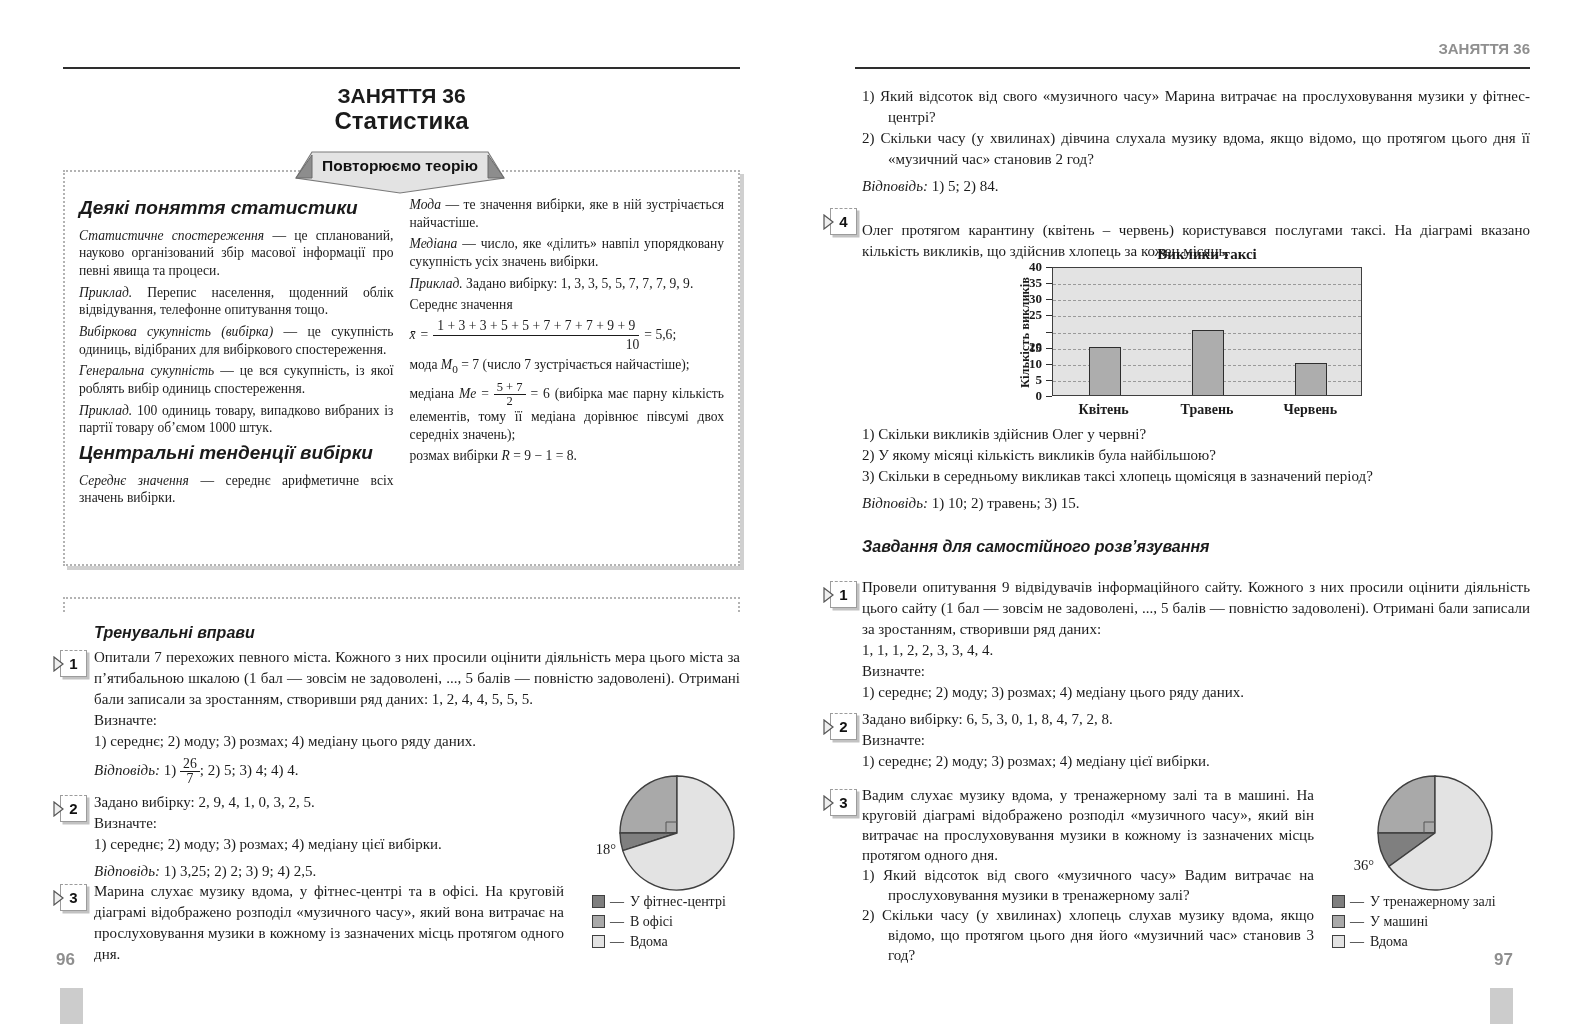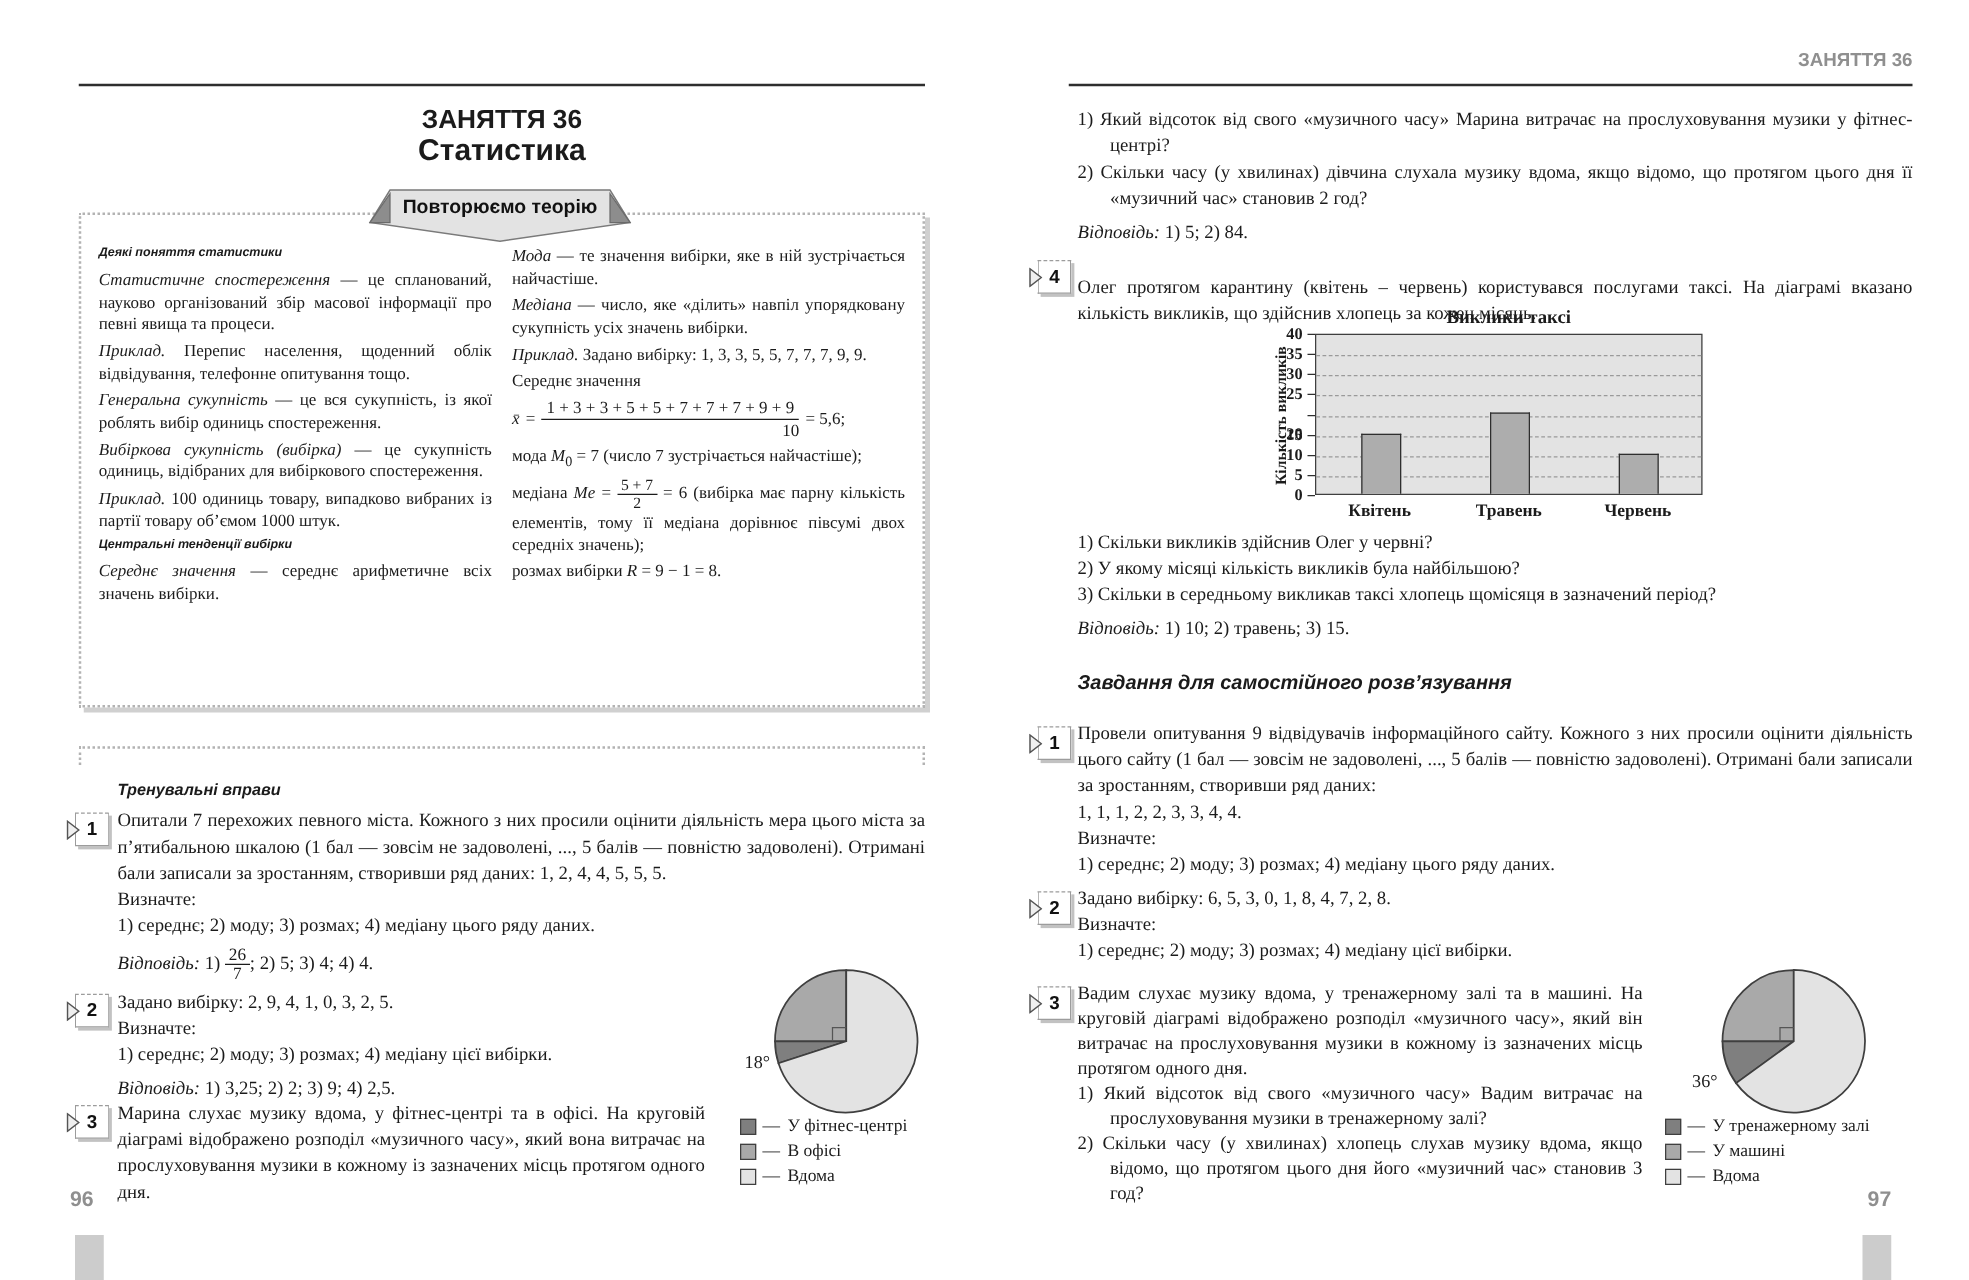--- a/index.html
+++ b/index.html
@@ -20,33 +20,33 @@
   .banner svg{position:absolute;left:0;top:0}
   .bmain{fill:#e3e3e3;stroke:#7a7a7a;stroke-width:1.2}
   .bfold{fill:#8d8d8d;stroke:#6a6a6a;stroke-width:1}
   .btext{position:absolute;left:0;top:9px;width:100%;text-align:center;
          font-family:"Liberation Sans",sans-serif;font-weight:700;font-size:15.5px;color:#111}
   
   .theory-box{position:absolute;border:2px dotted #b3b3b3;box-shadow:4px 4px 0 #d0d0d0;background:#fff;
               display:flex;gap:16px;padding:24px 14px 4px 14px;font-size:13.6px;line-height:1.3;overflow:hidden}
   .tcol{flex:1;text-align:justify}
   .tcol p{margin:0 0 4px}
-  .hsans{font-family:"Liberation Sans",sans-serif;font-style:italic;font-weight:700;font-size:10px;margin-bottom:6px !important;text-align:left}
+  .hsans{font-family:"Liberation Sans",sans-serif;font-style:italic;font-weight:700;font-size:19px;margin-bottom:6px !important;text-align:left}
   .lead{font-style:italic}
   .var{font-style:italic}
   .meanformula{display:flex;align-items:center;gap:5px;margin:2px 0 4px}
   .bigfrac{display:inline-block;text-align:right;line-height:1.15}
   .bigfrac .fn{display:block;border-bottom:1.2px solid #1b1b1b;padding:0 4px 1px}
   .bigfrac .fd{display:block;padding-top:1px}
   .frac{display:inline-block;text-align:center;vertical-align:middle;line-height:1.05;font-size:0.92em}
   .frac .fn{display:block;padding:0 3px}
   .frac .fd{display:block;border-top:1px solid #1b1b1b;padding:0 3px}
   
   .apply-line{position:absolute;border-top:2px dotted #b3b3b3;border-left:2px dotted #b3b3b3;border-right:2px dotted #b3b3b3}
-  .subhead{position:absolute;font-family:"Liberation Sans",sans-serif;font-style:italic;font-weight:700;font-size:13px}
+  .subhead{position:absolute;font-family:"Liberation Sans",sans-serif;font-style:italic;font-weight:700;font-size:16px}
   
   .exmark{position:absolute;width:27px;height:27px;background:#fff;border:1px solid #9c9c9c;border-top-style:dashed;
           box-shadow:2.5px 2.5px 0 #c2c2c2;display:flex;align-items:center;justify-content:center;
           font-family:"Liberation Sans",sans-serif;font-weight:700;font-size:15px;color:#111}
   .pennant{position:absolute;left:-8px;top:5px}
   .pennant polygon{fill:#efefef;stroke:#555;stroke-width:1.2}
   
   .extext{position:absolute;font-size:15px;line-height:21px;text-align:justify}
   .extext p{margin:0}
   .qitem{padding-left:26px;text-indent:-26px}
@@ -83,22 +83,22 @@
   <div class="abs lp-title" style="left:63px;top:82px;width:677px">
     <div class="t1">ЗАНЯТТЯ 36</div>
     <div class="t2">Статистика</div>
   </div>
 
   <div class="theory-box" style="left:63px;top:170px;width:677px;height:396px">
     <div class="tcol">
       <p class="hsans">Деякі поняття статистики</p>
       <p><span class="lead">Статистичне спостереження</span><span> — це спланований, науково організований збір масової інформації про певні явища та процеси.</span></p>
       <p><span class="lead">Приклад.</span><span> Перепис населення, щоденний облік відвідування, телефонне опитування тощо.</span></p>
+      <p><span class="lead">Вибіркова сукупність (вибірка)</span><span> — це сукупність одиниць, відібраних для вибіркового спостереження.</span></p>
       <p><span class="lead">Генеральна сукупність</span><span> — це вся сукупність, із якої роблять вибір одиниць спостереження.</span></p>
-      <p><span class="lead">Вибіркова сукупність (вибірка)</span><span> — це сукупність одиниць, відібраних для вибіркового спостереження.</span></p>
       <p><span class="lead">Приклад.</span><span> 100 одиниць товару, випадково вибраних із партії товару об’ємом 1000 штук.</span></p>
       <p class="hsans">Центральні тенденції вибірки</p>
       <p><span class="lead">Середнє значення</span><span> — середнє арифметичне всіх значень вибірки.</span></p>
     </div>
     <div class="tcol">
       <p><span class="lead">Мода</span><span> — те значення вибірки, яке в ній зустрічається найчастіше.</span></p>
       <p><span class="lead">Медіана</span><span> — число, яке «ділить» навпіл упорядковану сукупність усіх значень вибірки.</span></p>
       <p><span class="lead">Приклад.</span><span> Задано вибірку: 1, 3, 3, 5, 5, 7, 7, 7, 9, 9.</span></p>
       <p style="text-align:left">Середнє значення</p>
       <div class="meanformula">

